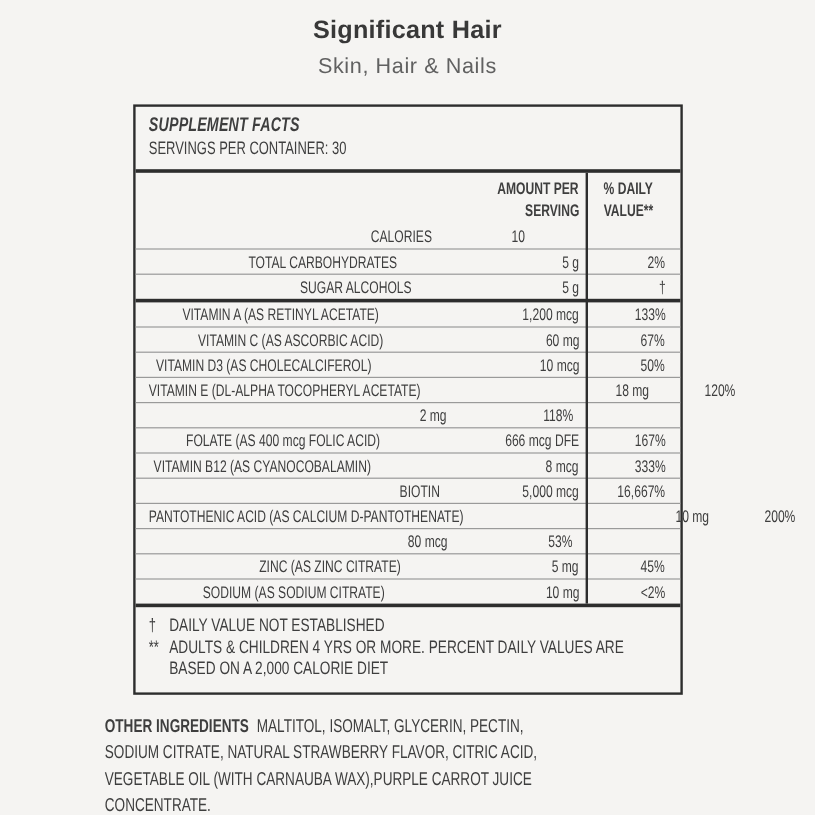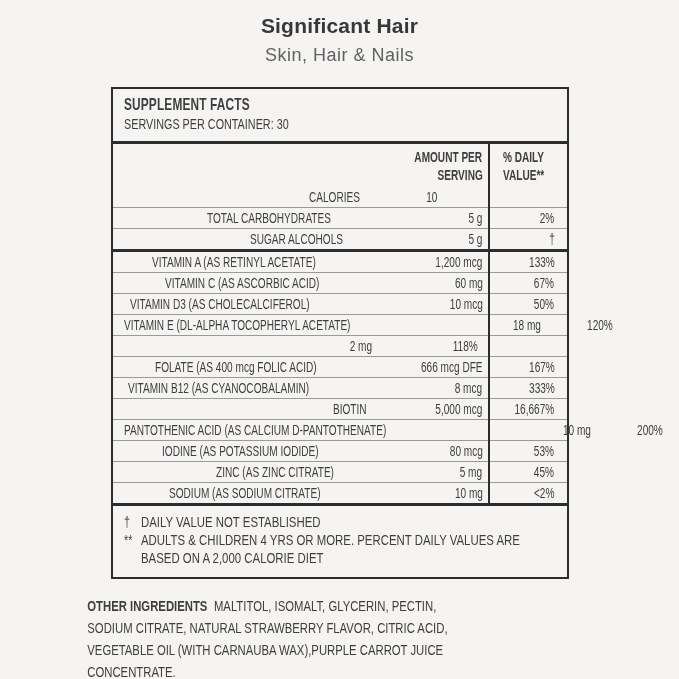--- a/index.html
+++ b/index.html
@@ -21,21 +21,21 @@
      letter-spacing:.5px;}
   
   .facts-box{
     width:458px;margin:21px auto 0;border:2px solid var(--border);
     background:var(--box-background);
   }
   
   .c{display:inline-block;white-space:nowrap;transform:scaleX(.72);transform-origin:0 50%;}
   .bold{font-weight:700;}
   .serving-info{padding:5px 11px 8px;}
-  .s-heading{font-size:16.5px;line-height:20px;letter-spacing:.2px;}
+  .s-heading{font-size:16.5px;line-height:20px;letter-spacing:.2px;font-style:italic;}
   .s-line{font-size:15px;line-height:19px;}
   .divider{height:3px;background:var(--border);}
   
   .table-mid{position:relative;}
   .vline{position:absolute;top:0;bottom:0;right:77px;width:2px;background:var(--border);}
   .row{display:grid;grid-template-columns:1fr 110px 77px;align-items:center;
        font-size:14px;line-height:20px;}
   .cell{overflow:visible;text-align:right;}
   .c-label{padding-left:11px;}
   .c-amount{text-align:right;padding-right:7px;}
@@ -162,21 +162,20 @@
     <div class="cell c-dv"><span class="c">16,667%</span></div>
   </div>
 
   <div class="row">
     <div class="cell c-label"><span class="c">PANTOTHENIC ACID (AS CALCIUM D-PANTOTHENATE)</span></div>
     <div class="cell c-amount"><span class="c">10 mg</span></div>
     <div class="cell c-dv"><span class="c">200%</span></div>
   </div>
 
   <div class="row">
-    <div class="cell c-label"><span class="c">IODINE (AS POTASSIUM IODIDE)</span></div>
     <div class="cell c-amount"><span class="c">80 mcg</span></div>
     <div class="cell c-dv"><span class="c">53%</span></div>
   </div>
 
   <div class="row">
     <div class="cell c-label"><span class="c">ZINC (AS ZINC CITRATE)</span></div>
     <div class="cell c-amount"><span class="c">5 mg</span></div>
     <div class="cell c-dv"><span class="c">45%</span></div>
   </div>
 

